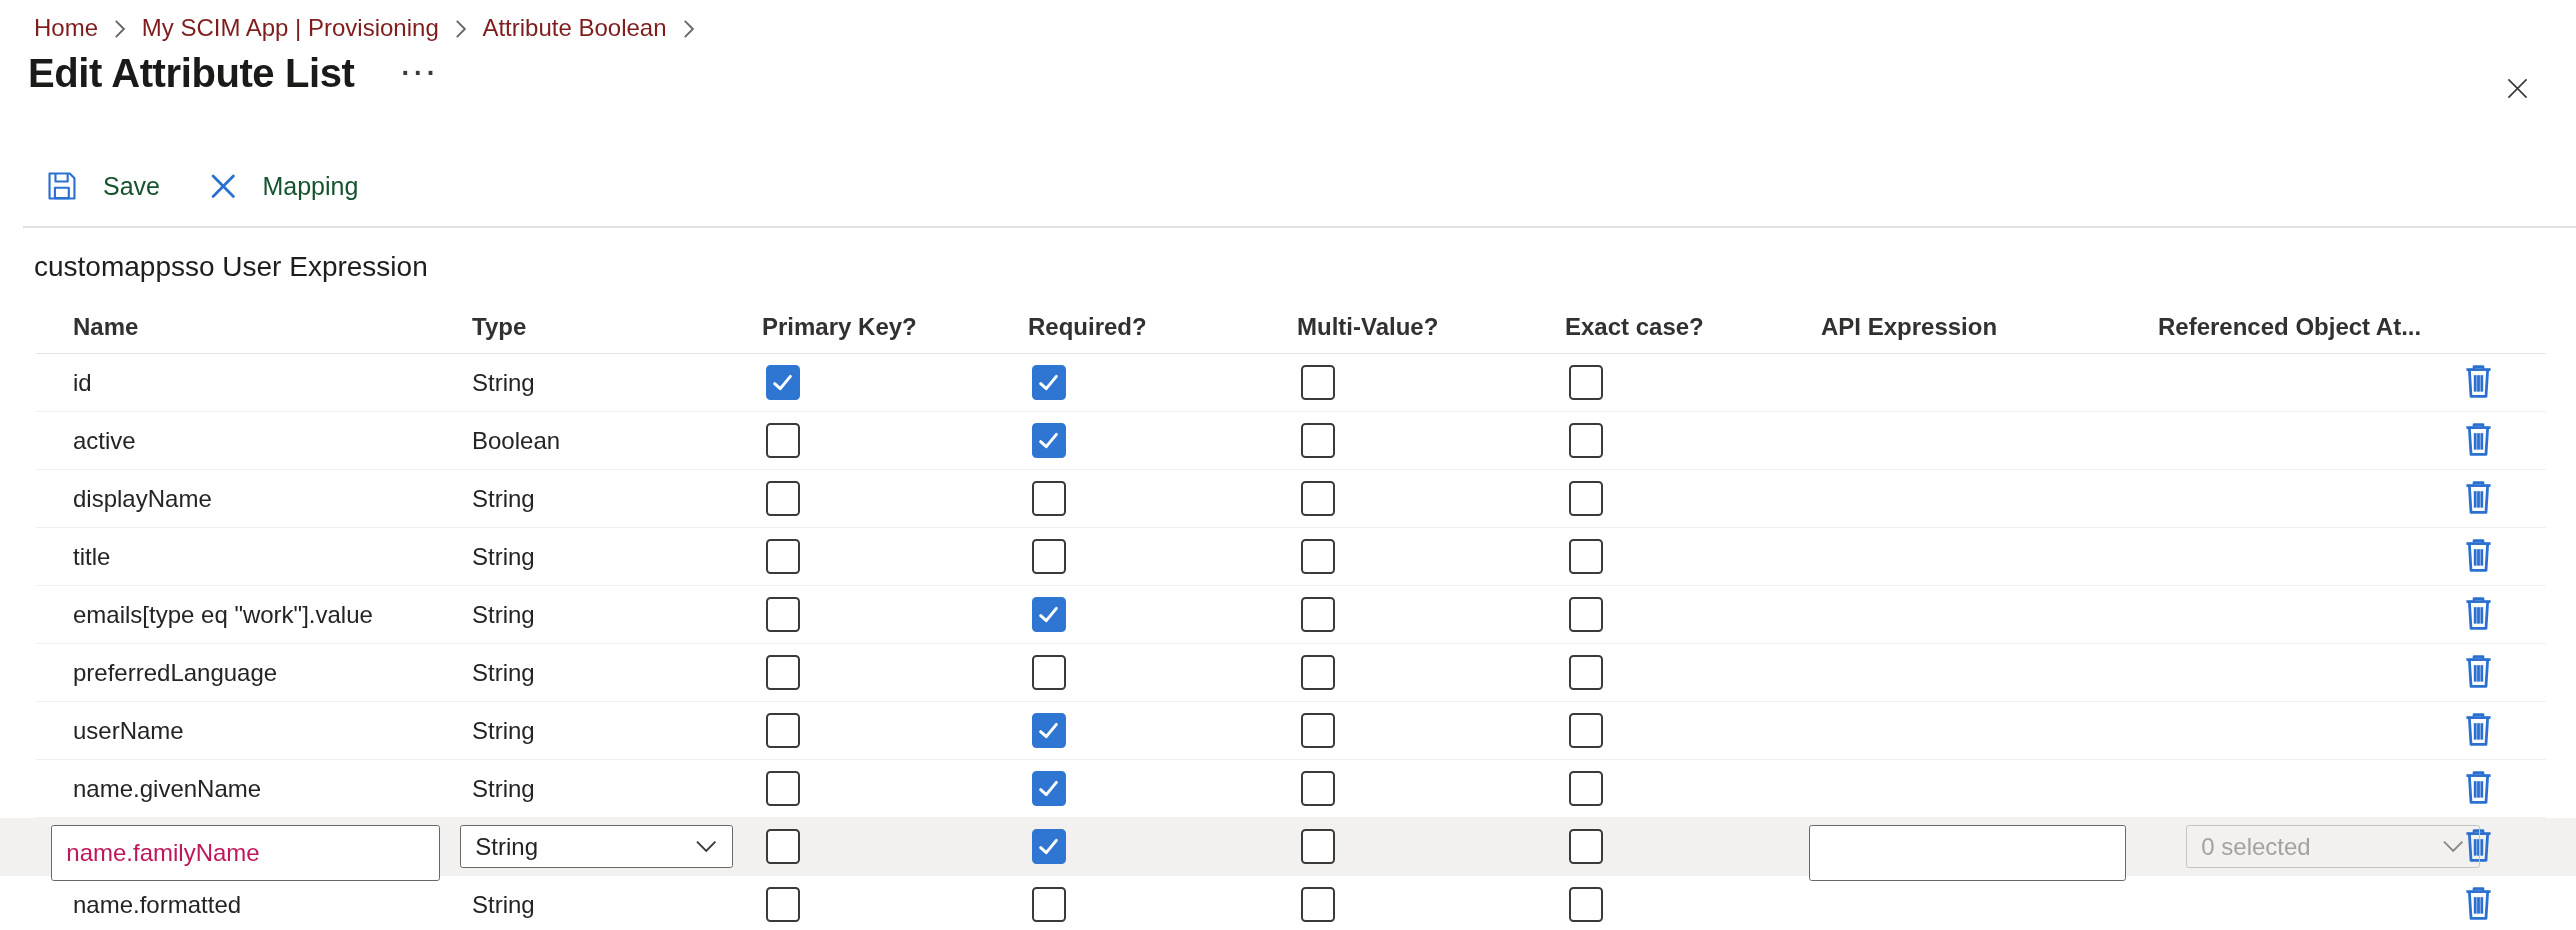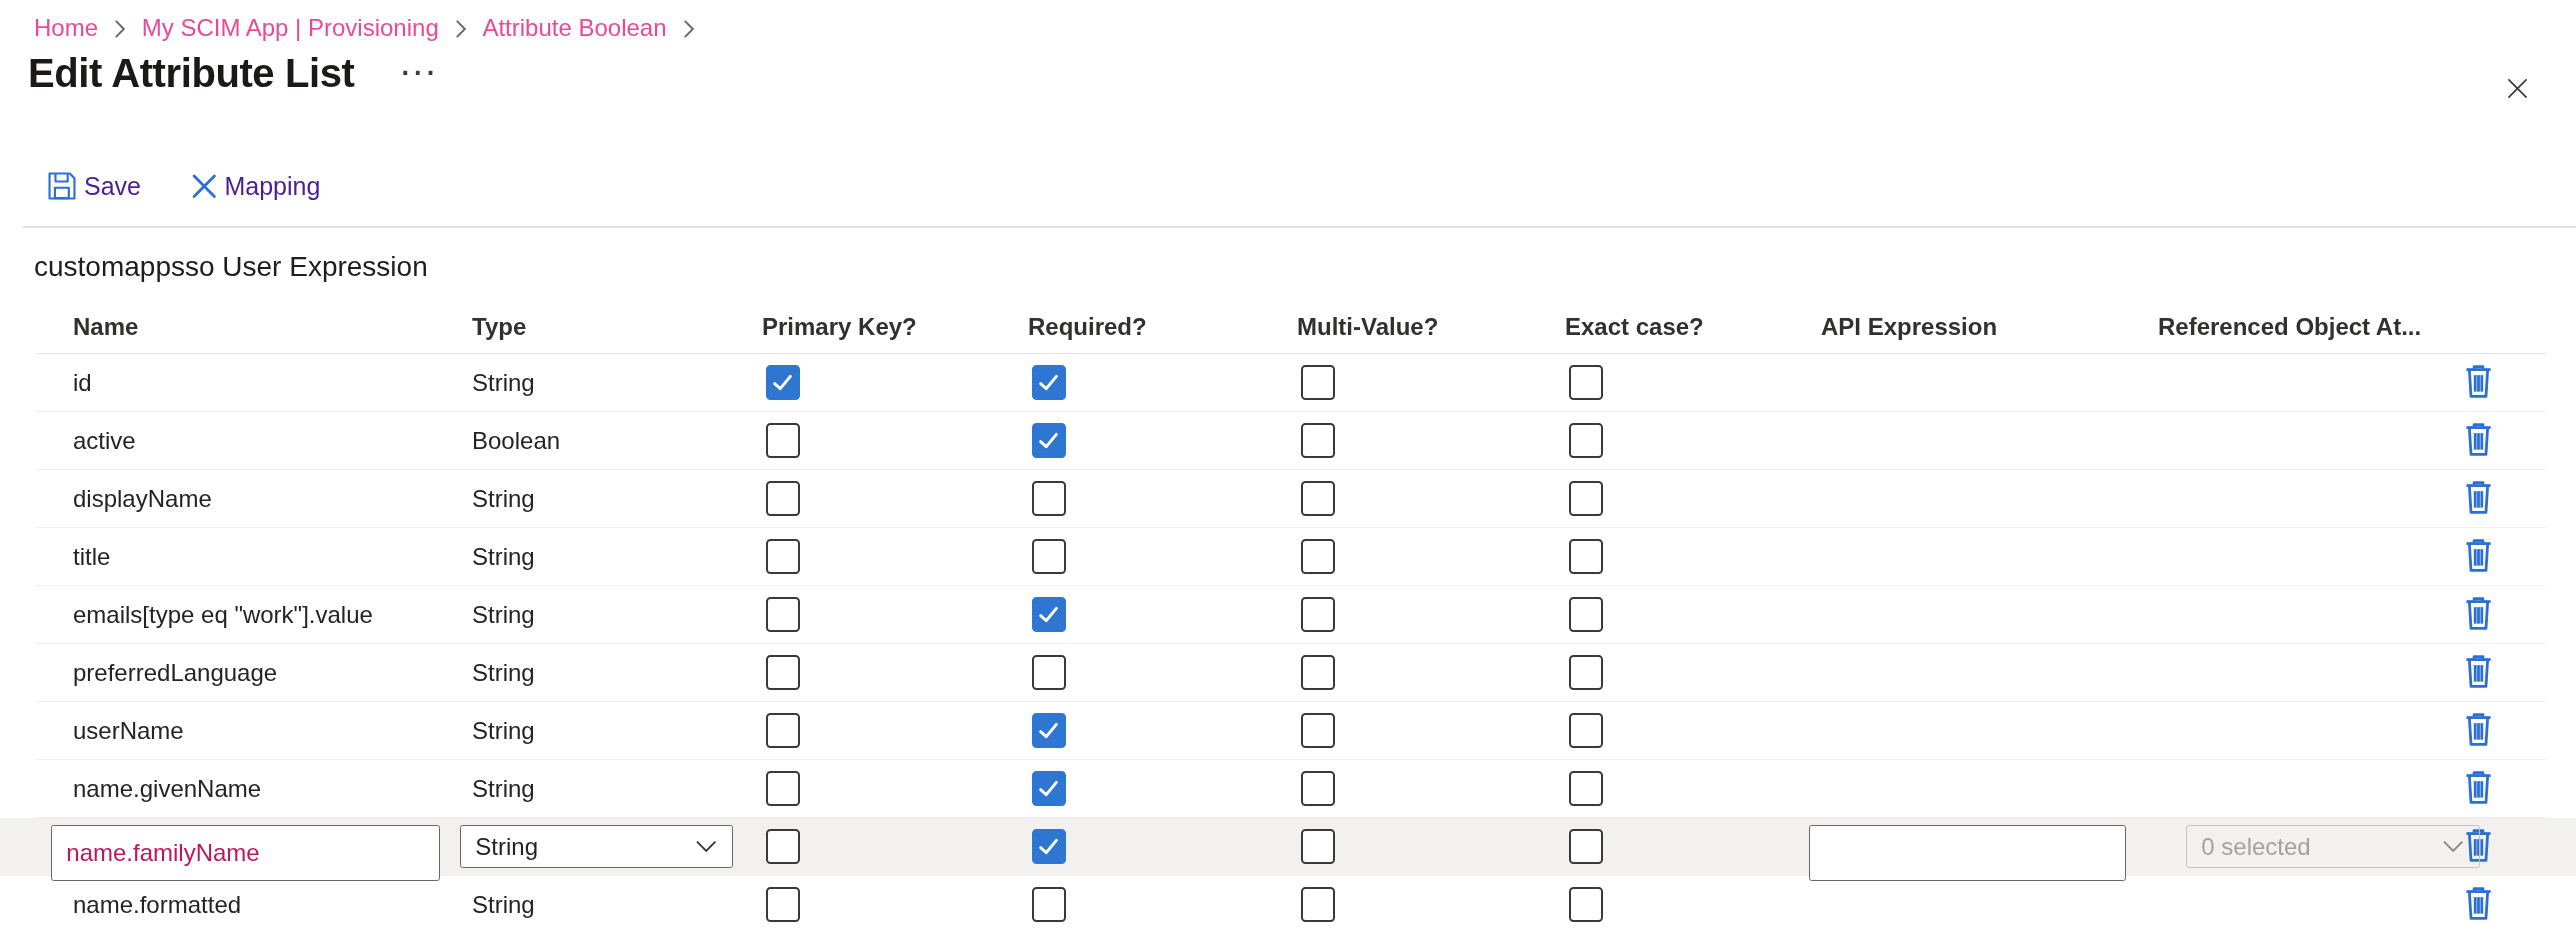--- a/index.html
+++ b/index.html
@@ -1,36 +1,36 @@
 <!DOCTYPE html>
 <html style="font-size:14.3px"><head>
 <meta charset="utf-8">
 <style>
   html,body{margin:0;padding:0;background:#fff;}
   .page{position:relative;width:2576px;height:930px;overflow:hidden;background:#fff;
         font-family:"Liberation Sans","DejaVu Sans",sans-serif;color:#323130;}
 
   
   .breadcrumb{position:absolute;top:14.3px;left:34px;display:flex;align-items:center;gap:16px;font-size:24px;line-height:1.2;}
-  .crumb{color:#ec4899;text-decoration:none;cursor:pointer;white-space:nowrap;}
+  .crumb{color:#7f1d1d;text-decoration:none;cursor:pointer;white-space:nowrap;}
   .crumb-sep{display:flex;align-items:center;}
   .crumb-sep svg{width:11.7px;height:20px;stroke:#6b6966;stroke-width:2.2;fill:none;}
 
   
   .title-row{position:absolute;top:50px;left:28px;display:flex;align-items:flex-end;gap:47px;}
   .page-title{margin:0;font-size:40px;font-weight:700;color:#1b1a19;letter-spacing:-0.4px;line-height:1.15;}
   .more-btn{border:none;background:none;padding:0 0 9px 0;font-family:inherit;font-size:27px;font-weight:700;
             color:#3b3a39;letter-spacing:3.6px;cursor:pointer;line-height:1;}
   .close-btn{position:absolute;top:72px;right:41px;width:36px;height:36px;border:none;background:none;padding:0;cursor:pointer;}
   .close-btn svg{width:29px;height:29px;stroke:#3b3a39;stroke-width:1.8;fill:none;}
 
   
   .toolbar{position:absolute;top:169px;left:45px;display:flex;align-items:center;gap:48px;}
-  .tb-btn{display:flex;align-items:center;gap:5px;border:none;background:none;padding:0;cursor:pointer;
-          font-family:inherit;font-size:25px;color:#4c1d95;}
+  .tb-btn{display:flex;align-items:center;gap:24px;border:none;background:none;padding:0;cursor:pointer;
+          font-family:inherit;font-size:25px;color:#14532d;}
   .tb-btn svg{display:block;}
   .save-glyph{width:34px;height:34px;stroke:#2b70d0;stroke-width:1.5;fill:none;stroke-linejoin:round;}
   .discard-glyph{width:30.5px;height:30.5px;stroke:#2b70d0;stroke-width:2.2;fill:none;stroke-linecap:round;}
   .toolbar-divider{position:absolute;top:226px;left:23px;right:0;height:1.8px;background:#e3e1df;}
 
   
   .section-heading{position:absolute;top:251px;left:34px;margin:0;font-size:28px;font-weight:400;color:#1f1e1d;}
 
   
   .table{position:absolute;top:301px;left:36px;width:2510px;}

